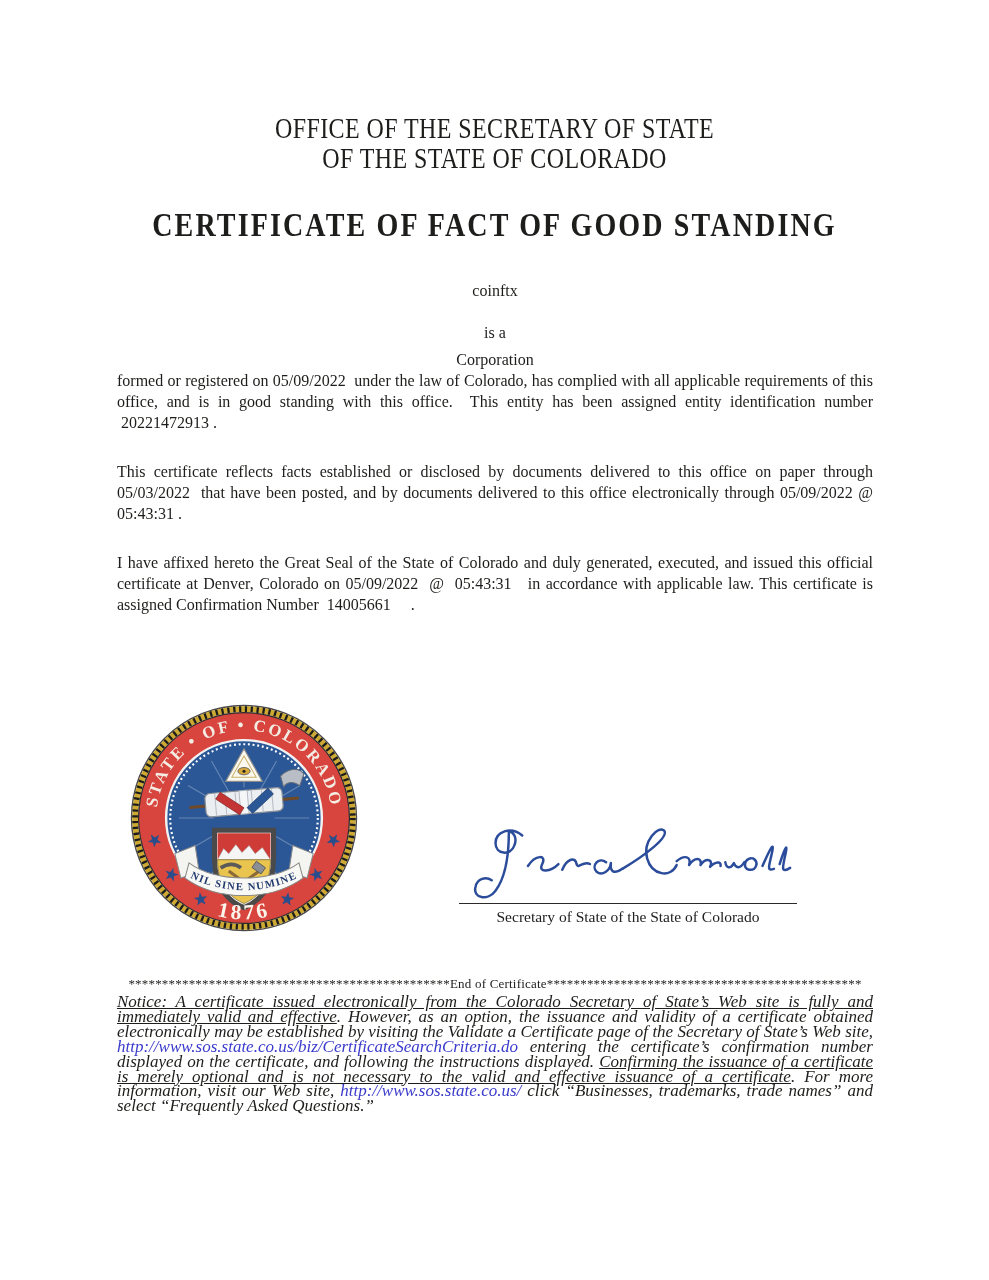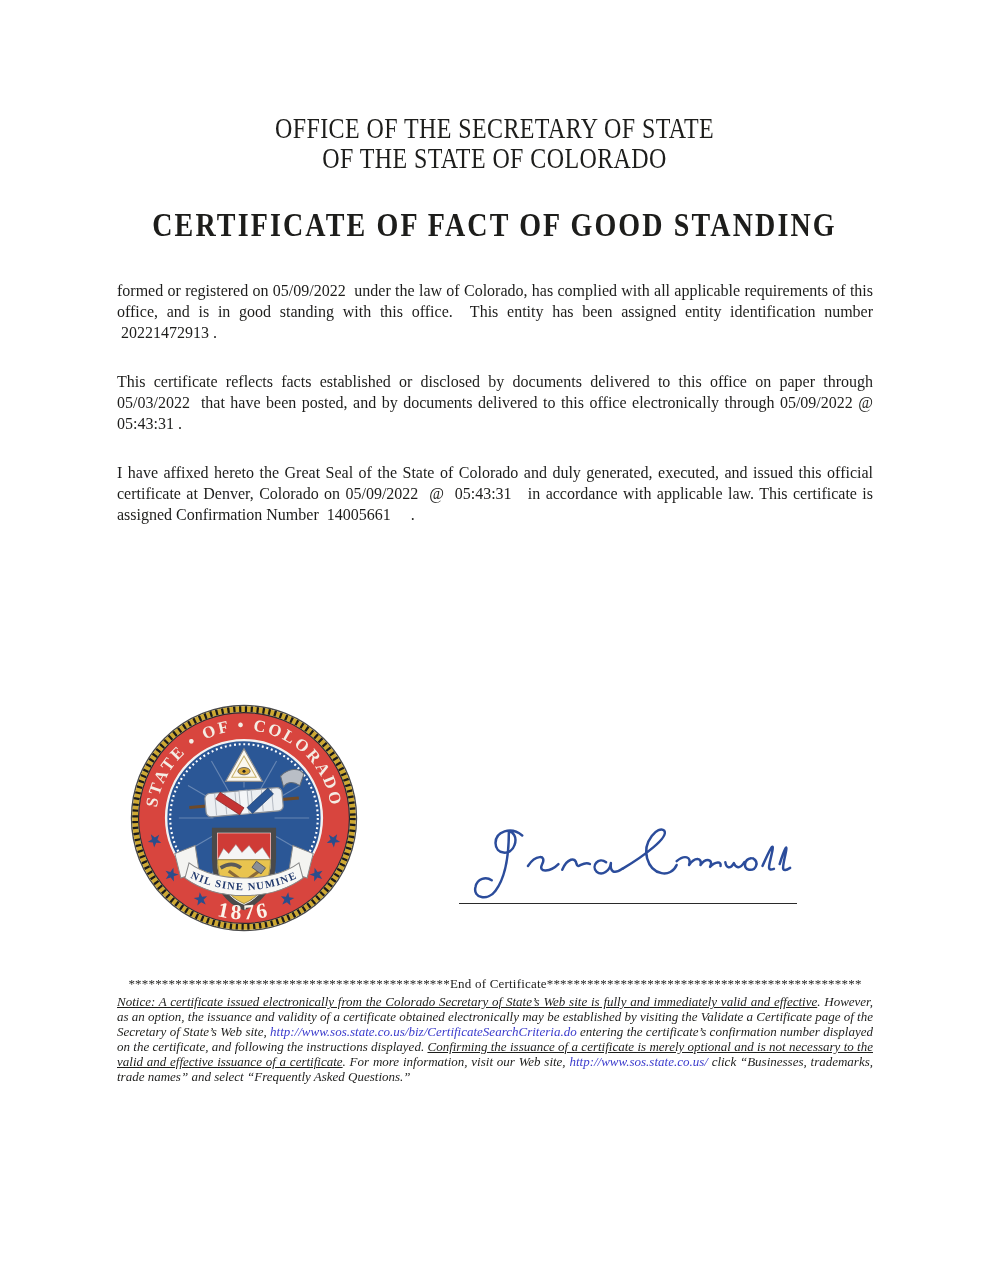--- a/index.html
+++ b/index.html
@@ -46,41 +46,44 @@
     position:absolute; left:459px; top:907px; width:338px;
     text-align:center; font-size:15.5px; line-height:20px; color:#222;
   }
   
   .doc-footer { position:absolute; left:117px; top:976px; width:756px; }
   .end-line {
     font-size:13px; line-height:15px; text-align:center;
     white-space:nowrap; overflow:hidden; letter-spacing:0.2px;
   }
   .notice {
-    margin-top:4px; font-style:italic; font-size:13px; line-height:14.9px;
+    margin-top:4px; font-style:italic; font-size:17px; line-height:14.9px;
     text-align:justify; color:#1d1d1b;
   }
   .u { text-decoration:underline; }
   .lnk { color:var(--link,#3a3acc); cursor:pointer; }
   .sig-path { fill:none; stroke:var(--signature_ink,#2b4c9b); stroke-width:2.6;
               stroke-linecap:round; stroke-linejoin:round; }
 </style>
 </head>
 <body>
 
 <div class="page">
 
   <div class="doc-header">
     <div>OFFICE OF THE SECRETARY OF STATE</div>
     <div>OF THE STATE OF COLORADO</div>
   </div>
 
   <div class="doc-title">CERTIFICATE OF FACT OF GOOD STANDING</div>
 
   <div class="doc-body">
+    <div class="centerline">coinftx</div>
+    <div class="centerline gap-blank">is a</div>
+    <div class="centerline gap-small">Corporation</div>
     <p class="gap-formed">formed or registered on 05/09/2022&nbsp; under the law of Colorado, has complied with all applicable requirements of this office, and is in good standing with this office.&nbsp; This entity has been assigned entity identification number &nbsp;20221472913&nbsp;.</p>
     <p class="gap-para">This certificate reflects facts established or disclosed by documents delivered to this office on paper through 05/03/2022&nbsp; that have been posted, and by documents delivered to this office electronically through 05/09/2022 @ 05:43:31&nbsp;.</p>
     <p class="gap-para">I have affixed hereto the Great Seal of the State of Colorado and duly generated, executed, and issued this official certificate at Denver, Colorado on 05/09/2022&nbsp; @&nbsp; 05:43:31&nbsp;&nbsp; in accordance with applicable law. This certificate is assigned Confirmation Number &nbsp;14005661&nbsp;&nbsp;&nbsp;&nbsp;&nbsp;.</p>
   </div>
 
   <div class="seal-wrap">
     <svg viewBox="0 0 224 224" aria-hidden="false">
       <defs>
         <path id="arcTop" d="M 26,112 A 86,86 0 1 1 198,112" fill="none"></path>
         <path id="arcBottom" d="M 82,207 A 99.6,99.6 0 0 0 142,207" fill="none"></path>
@@ -180,19 +183,20 @@
     <path class="sig-path" d="M100,48 C105,36 114,34 115,42 C116,48 122,38 129,42"></path>
     <path class="sig-path" d="M146,40 C138,34 130,44 136,50 C142,55 150,49 151,41 C150,50 154,53 163,47"></path>
     <path class="sig-path" d="M163,47 C185,34 212,14 207,7 C201,1 184,18 189,36 C194,54 214,57 220,43"></path>
     <path class="sig-path" d="M220,39 C228,32 236,34 233,43 C239,34 247,35 245,43 C251,35 259,37 255,45 C261,39 267,39 266,44"></path>
     <path class="sig-path" d="M271,40 C272,46 276,48 280,41 C282,46 286,48 291,40"></path>
     <path class="sig-path" d="M298,36 C291,37 289,46 296,48 C303,49 307,40 300,36"></path>
     <path class="sig-path" d="M310,44 C317,28 323,16 320,30 C317,44 314,50 322,47"></path>
     <path class="sig-path" d="M328,42 C333,26 337,18 334,32 C331,46 329,52 339,46"></path>
   </svg>
   <div class="sig-line"></div>
+  <div class="sig-title">Secretary of State of the State of Colorado</div>
 
   <div class="doc-footer">
     <div class="end-line">************************************************End of Certificate***********************************************</div>
     <p class="notice"><span class="u">Notice: A certificate issued electronically from the Colorado Secretary of State’s Web site is fully and immediately valid and effective</span><span>. However, as an option, the issuance and validity of a certificate obtained electronically may be established by visiting the Validate a Certificate page of the Secretary of State’s Web site, </span><span class="lnk">http://www.sos.state.co.us/biz/CertificateSearchCriteria.do</span><span> entering the certificate’s confirmation number displayed on the certificate, and following the instructions displayed. </span><span class="u">Confirming the issuance of a certificate is merely optional and is not necessary to the valid and effective issuance of a certificate</span><span>. For more information, visit our Web site, </span><span class="lnk">http://www.sos.state.co.us/</span><span> click “Businesses, trademarks, trade names” and select “Frequently Asked Questions.”</span></p>
   </div>
 
 </div>
 
 </body></html>

